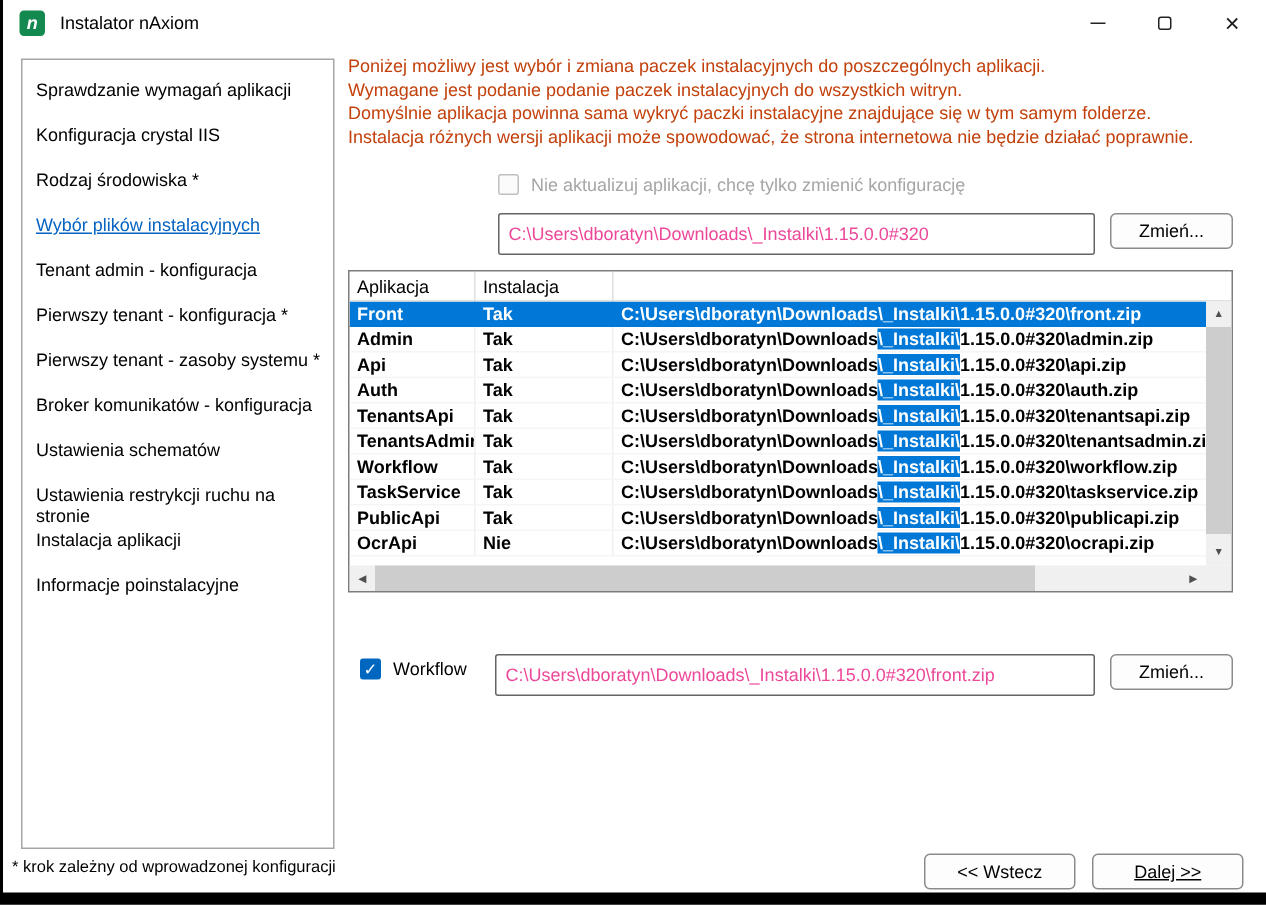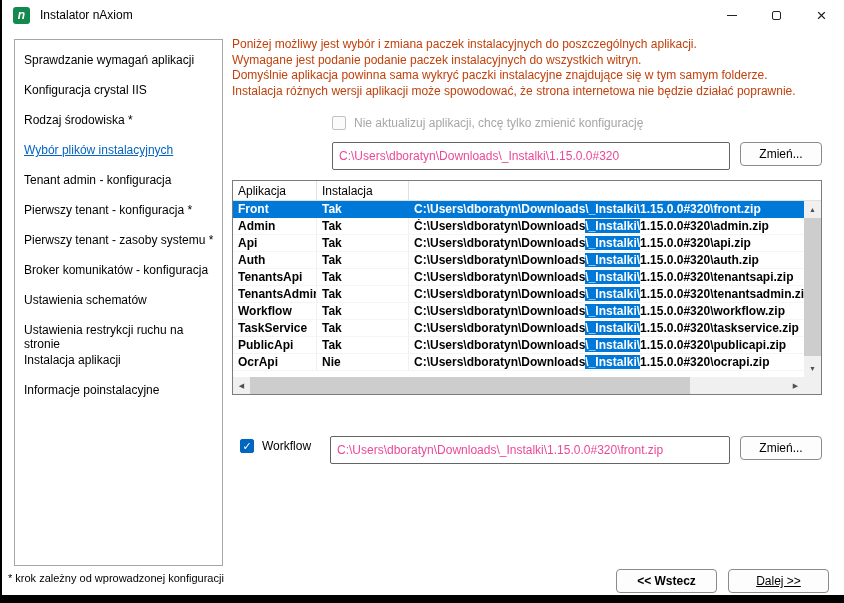--- a/index.html
+++ b/index.html
@@ -46,21 +46,21 @@
   .path-input { position:absolute; height:28px; border:1px solid #646464; background:#fff;
                 font-size:12px; color:#ec4899; padding:0 6px; border-radius:2px;
                 font-family:"Liberation Sans", sans-serif; outline:none; white-space:nowrap; }
   #folder-input { left:330px; top:142px; width:398px; }
   #install-input { left:328px; top:436px; width:400px; }
   .btn { position:absolute; height:24px; background:#fdfdfd; border:1px solid #8b8b8b;
          border-radius:4px; font-size:12px; color:#000; display:flex; align-items:center;
          justify-content:center; font-family:"Liberation Sans", sans-serif; cursor:default; }
   #change-folder-btn { left:738px; top:142px; width:82px; }
   #change-install-btn { left:738px; top:436px; width:82px; }
-  #back-btn { left:614px; top:569px; width:101px; height:24px;font-weight:bold; }
+  #back-btn { left:614px; top:569px; width:101px; height:24px; }
   #next-btn { left:726px; top:569px; width:101px; height:24px;text-decoration:underline; }
 
   
   .table { position:absolute; left:230px; top:180px; width:590px; height:215px;
            border:1px solid #7c7c7c; background:#fff; overflow:hidden; }
   .thead { display:flex; height:20px; border-bottom:1px solid #e0e0e0; font-size:12px; color:#000; }
   .th { padding:3px 0 0 5px; border-right:1px solid #e0e0e0; white-space:nowrap; overflow:hidden; }
   .th-app { width:84px; } .th-install { width:92px; } .th-path { flex:1; border-right:none;margin-top:36px; }
   .tbody { position:absolute; top:20px; left:0; right:17px; bottom:17px; overflow:hidden; }
   .trow { display:flex; height:17px; font-size:12px; color:#000; }

